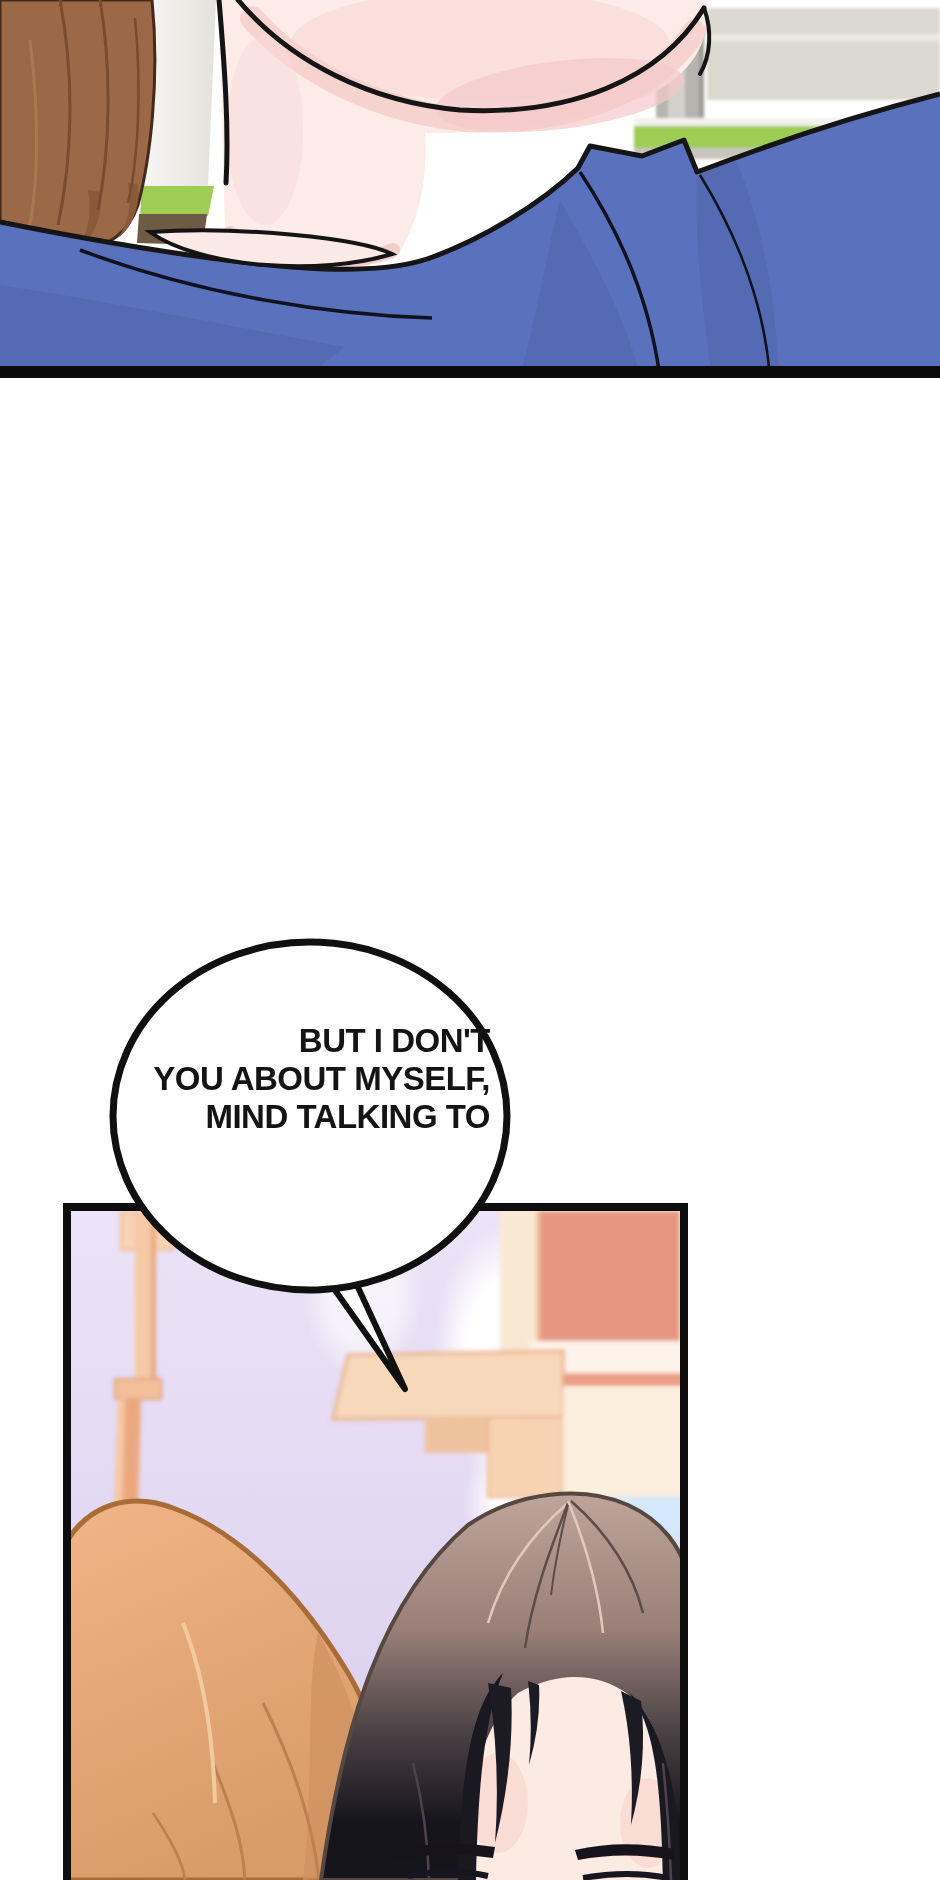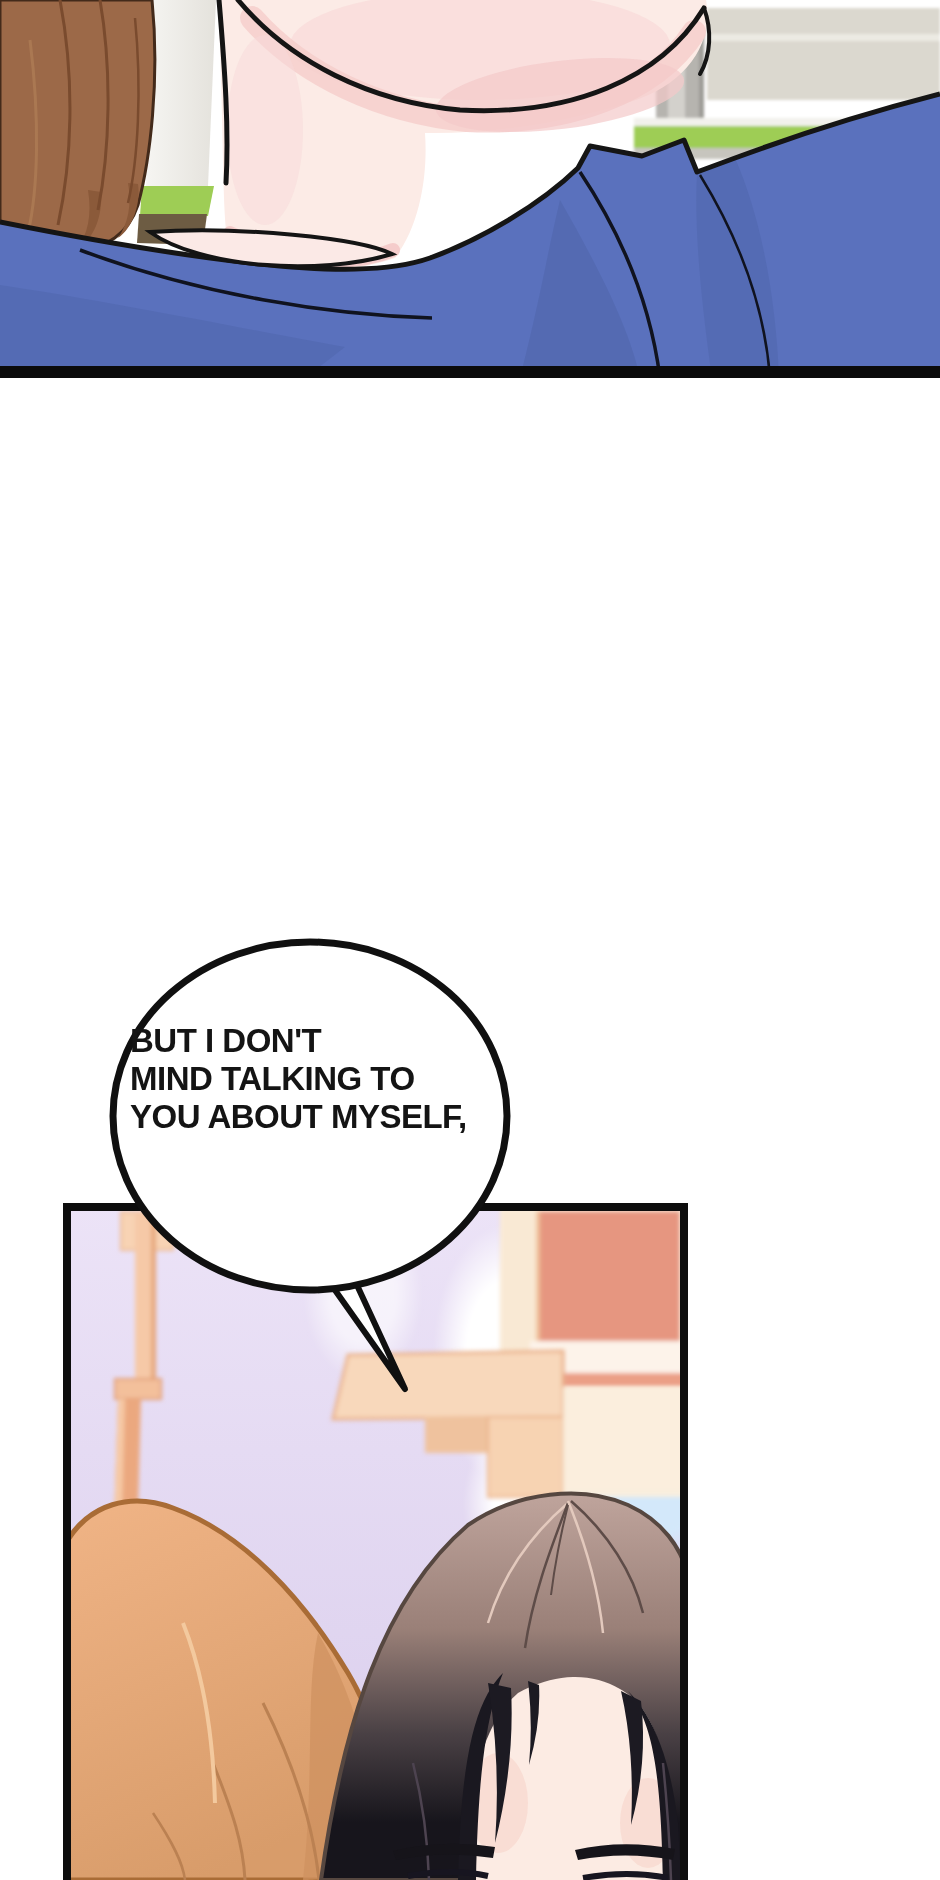--- a/index.html
+++ b/index.html
@@ -3,21 +3,21 @@
 <meta charset="utf-8">
 <style>
   html,body{margin:0;padding:0;background:#ffffff;}
   #page{position:relative;width:940px;height:1880px;overflow:hidden;background:#ffffff;
         font-family:"Liberation Sans",sans-serif;}
   .abs{position:absolute;}
   #top-panel{left:0;top:0;width:940px;height:378px;z-index:1;}
   #bottom-panel{left:63px;top:1203px;width:625px;height:677px;z-index:1;}
   #bubble-svg{left:90px;top:925px;width:430px;height:480px;z-index:2;}
   #bubble-text{left:130px;top:1022px;width:360px;z-index:3;
-      text-align:left;font-weight:700;font-size:33px;line-height:38px;
+      text-align:right;font-weight:700;font-size:33px;line-height:38px;
       letter-spacing:-0.5px;color:#141414;}
   #bubble-text .line{white-space:nowrap;}
 </style>
 </head>
 <body>
 
 <div id="page">
 
   <svg id="top-panel" class="abs" viewBox="0 0 940 378" xmlns="http://www.w3.org/2000/svg">
     <defs>
@@ -204,17 +204,17 @@
     <path d="M 4 681 L 4 4 L 621 4 L 621 681" fill="none" stroke="#0d0d0d" stroke-width="8"></path>
   </svg>
 
   <svg id="bubble-svg" class="abs" viewBox="0 0 430 480" xmlns="http://www.w3.org/2000/svg">
     <polygon points="235,351 315,464 260,345" fill="#ffffff" stroke="#101010" stroke-width="6" stroke-linejoin="round"></polygon>
     <ellipse cx="220" cy="191" rx="197" ry="174" fill="#ffffff" stroke="#101010" stroke-width="7"></ellipse>
   </svg>
 
   <div id="bubble-text" class="abs">
     <div class="line">BUT I DON'T</div>
+    <div class="line">YOU ABOUT MYSELF,</div>
     <div class="line">MIND TALKING TO</div>
-    <div class="line">YOU ABOUT MYSELF,</div>
   </div>
 
 </div>
 
 </body></html>

